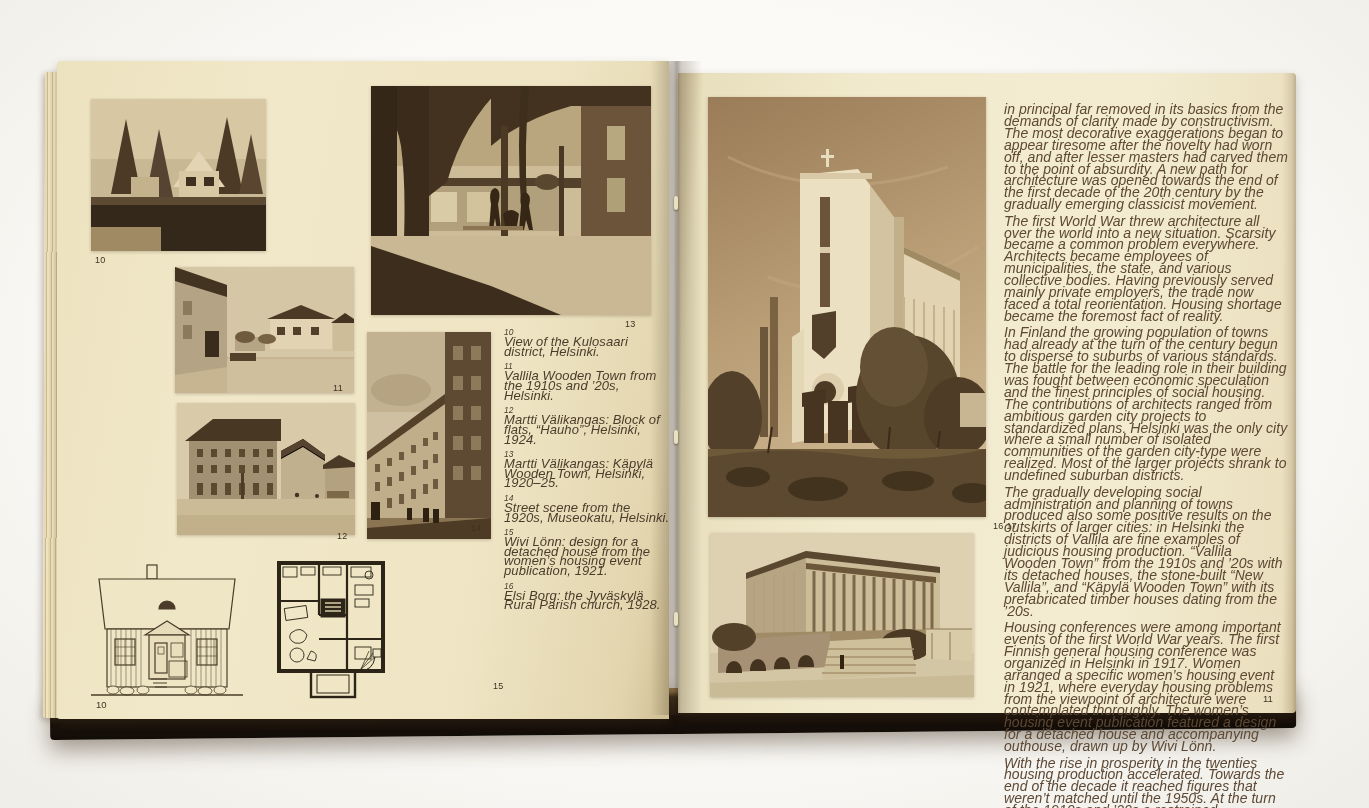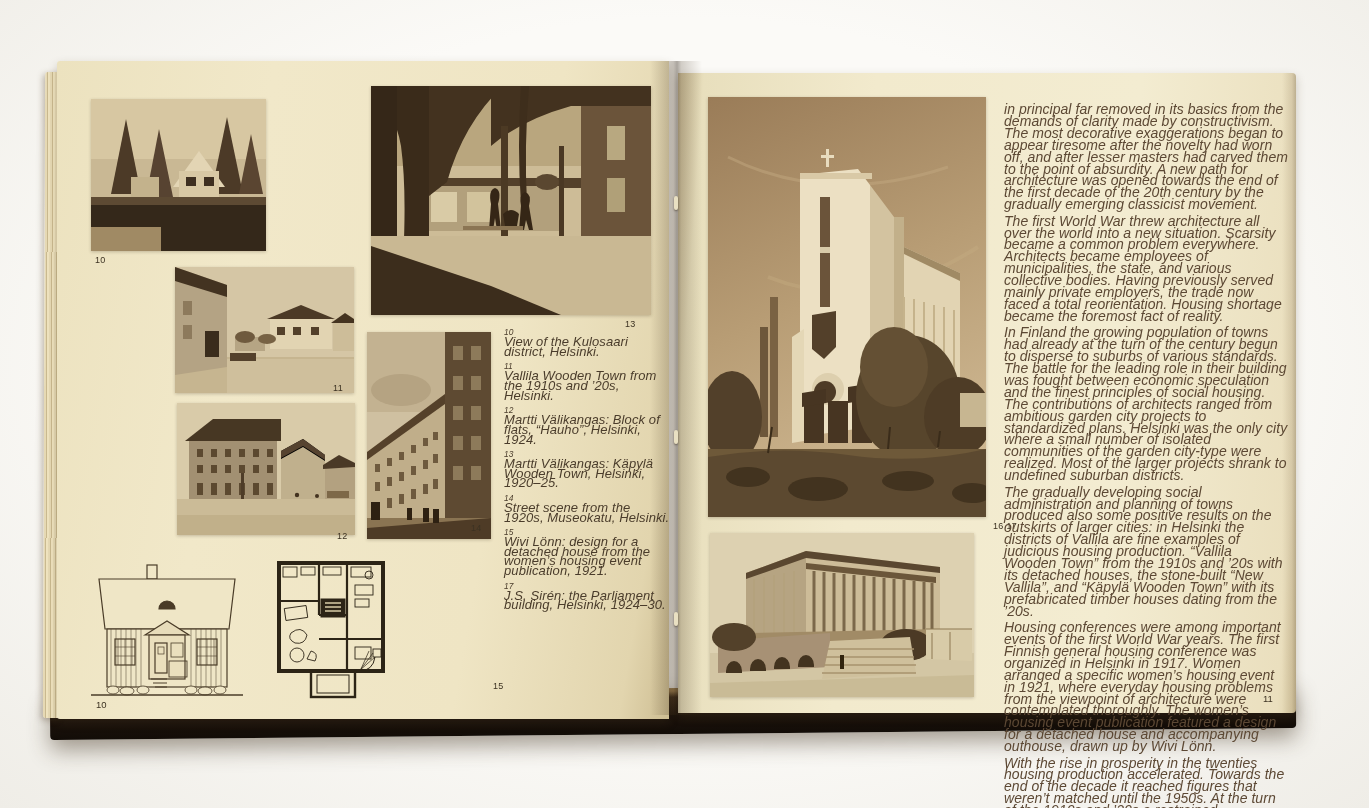--- a/index.html
+++ b/index.html
@@ -239,22 +239,22 @@
       </div>
       <div class="cap">
         <div class="cap-num">14</div>
         <div class="cap-text">Street scene from the 1920s, Museokatu, Helsinki.</div>
       </div>
       <div class="cap">
         <div class="cap-num">15</div>
         <div class="cap-text">Wivi Lönn: design for a detached house from the women’s housing event publication, 1921.</div>
       </div>
       <div class="cap">
-        <div class="cap-num">17</div>
-        <div class="cap-text">J.S. Sirén: the Parliament building, Helsinki, 1924–30.</div>
+        <div class="cap-num">16</div>
+        <div class="cap-text">Elsi Borg: the Jyväskylä Rural Parish church, 1928.</div>
       </div>
     </div>
 
     <div class="ph" style="left:30px;top:496px;width:160px;height:152px;box-shadow:none;">
       <svg width="160" height="152" viewBox="0 0 160 152">
         <g stroke="#4a3c28" fill="none" stroke-width="1.2">
           <rect x="60" y="8" width="10" height="14"></rect>
           <polygon points="12,22 148,22 142,72 18,72" fill="#efe6c6"></polygon>
           <path d="M72,52 a8,8 0 0 1 16,0 Z" fill="#4a3c28"></path>
           <rect x="20" y="72" width="120" height="58" fill="#efe6c6"></rect>

